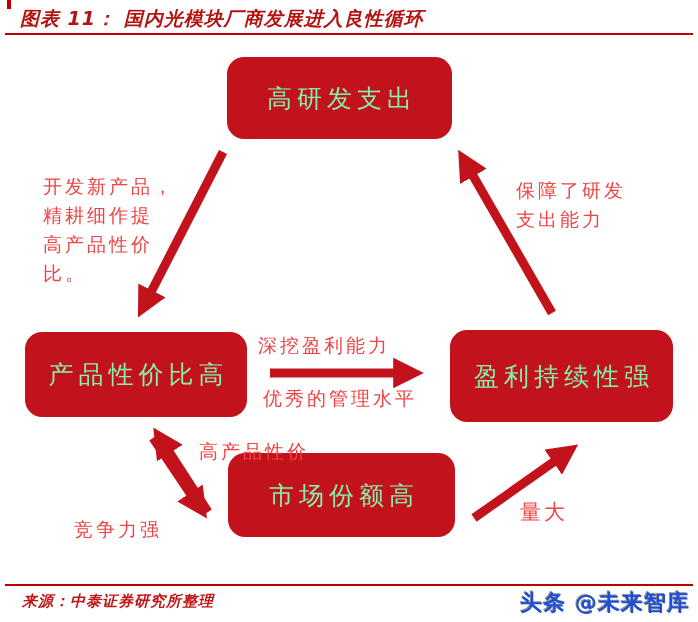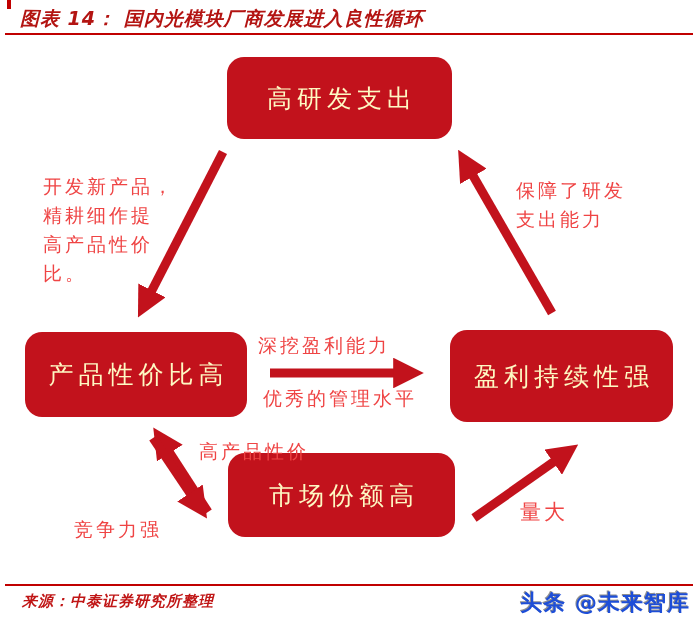--- a/index.html
+++ b/index.html
@@ -20,21 +20,21 @@
     color:#b31412; letter-spacing:1px; white-space:nowrap;
   }
   .title-rule {
     position:absolute; left:5px; top:33px; width:688px; height:2px;
     background:#c00000;
   }
   .node {
     position:absolute;
     background:#c2121c;
     border-radius:17px;
-    color:#fef9c3;
+    color:#86efac;
     display:flex; align-items:center; justify-content:center;
     font-size:25px; letter-spacing:5px; text-indent:5px;
     font-weight:400;
   }
   .node-high-rd    { left:227px; top:57px;  width:225px; height:82px; }
   .node-cost-perf  { left:25px;  top:332px; width:222px; height:85px; }
   .node-profit     { left:450px; top:330px; width:223px; height:92px; }
   .node-share      { left:228px; top:453px; width:227px; height:84px; }
 
   .lbl {
@@ -74,21 +74,21 @@
     letter-spacing:1px;
   }
 </style>
 </head>
 <body>
 
 <div class="page">
 
   <div class="edge-mark"></div>
 
-  <div class="title">图表 14： 国内光模块厂商发展进入良性循环</div>
+  <div class="title">图表 11： 国内光模块厂商发展进入良性循环</div>
   <div class="title-rule"></div>
 
   <svg class="arrows" viewBox="0 0 698 622">
     <defs>
       <marker id="ah" markerUnits="strokeWidth" markerWidth="3.4" markerHeight="3.4" refX="1.2" refY="1.7" orient="auto">
         <path d="M0,0 L3.4,1.7 L0,3.4 Z" fill="#c2121c"></path>
       </marker>
     </defs>
     <line x1="223" y1="152" x2="147" y2="300" marker-end="url(#ah)"></line>
     <line x1="552" y1="313" x2="468" y2="167" marker-end="url(#ah)"></line>

